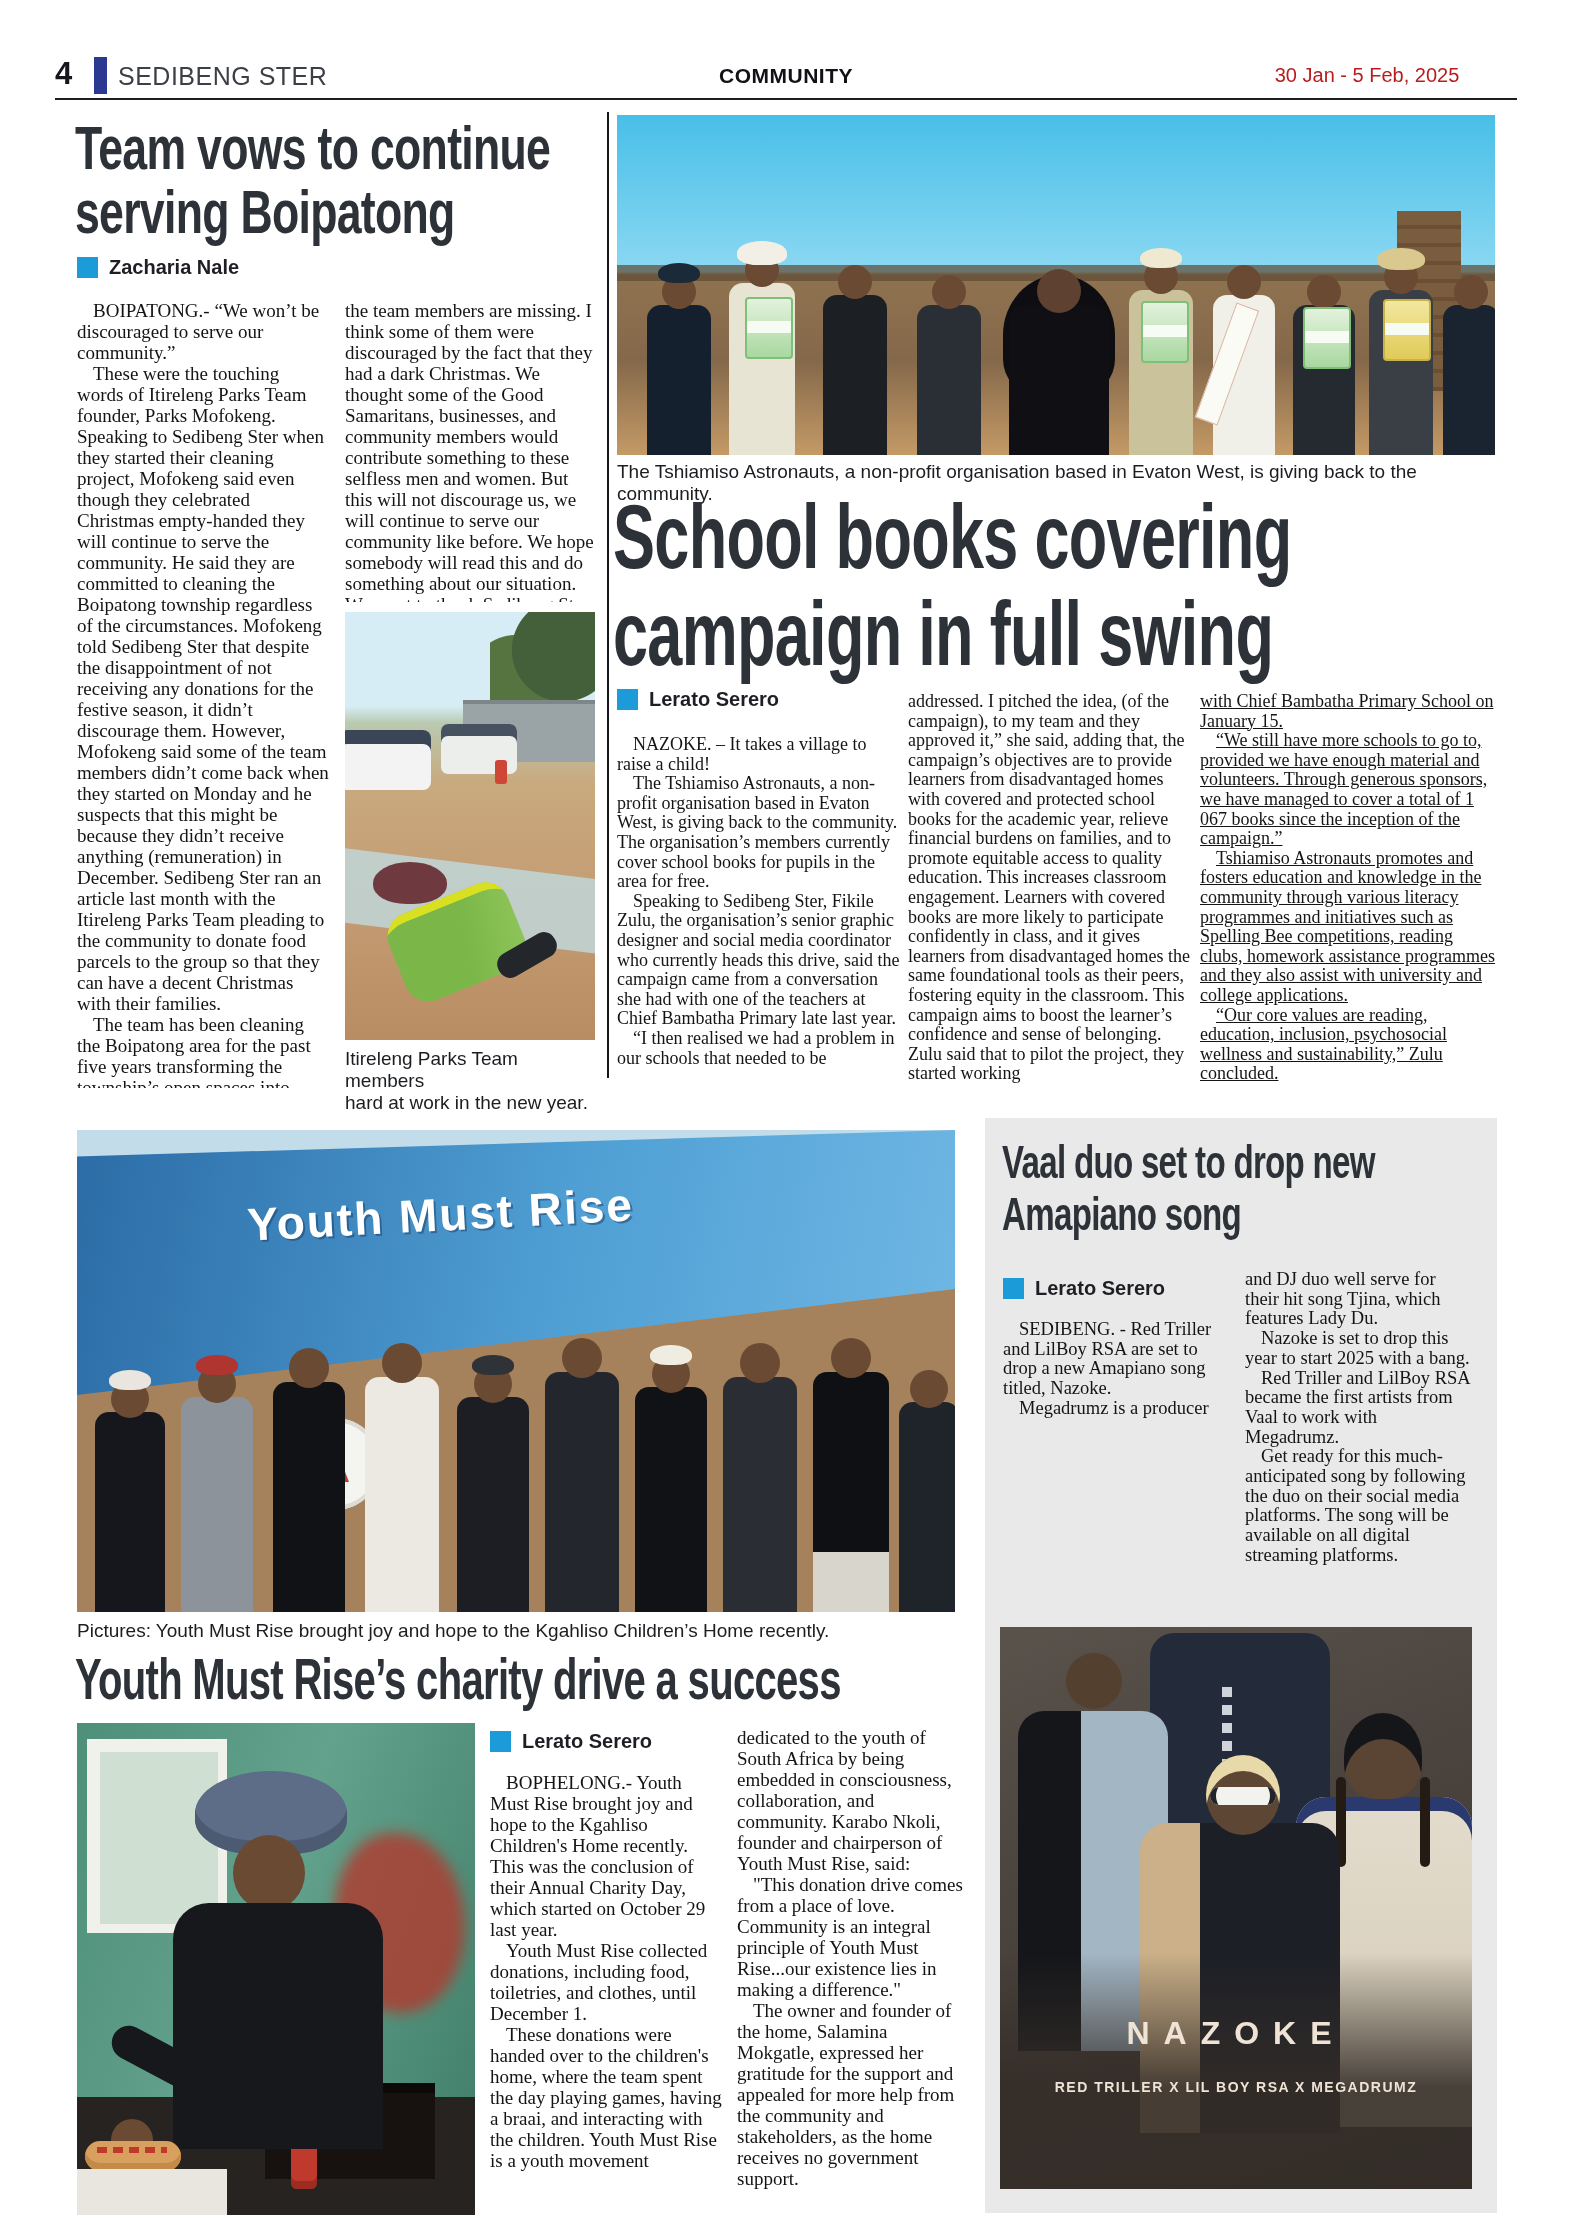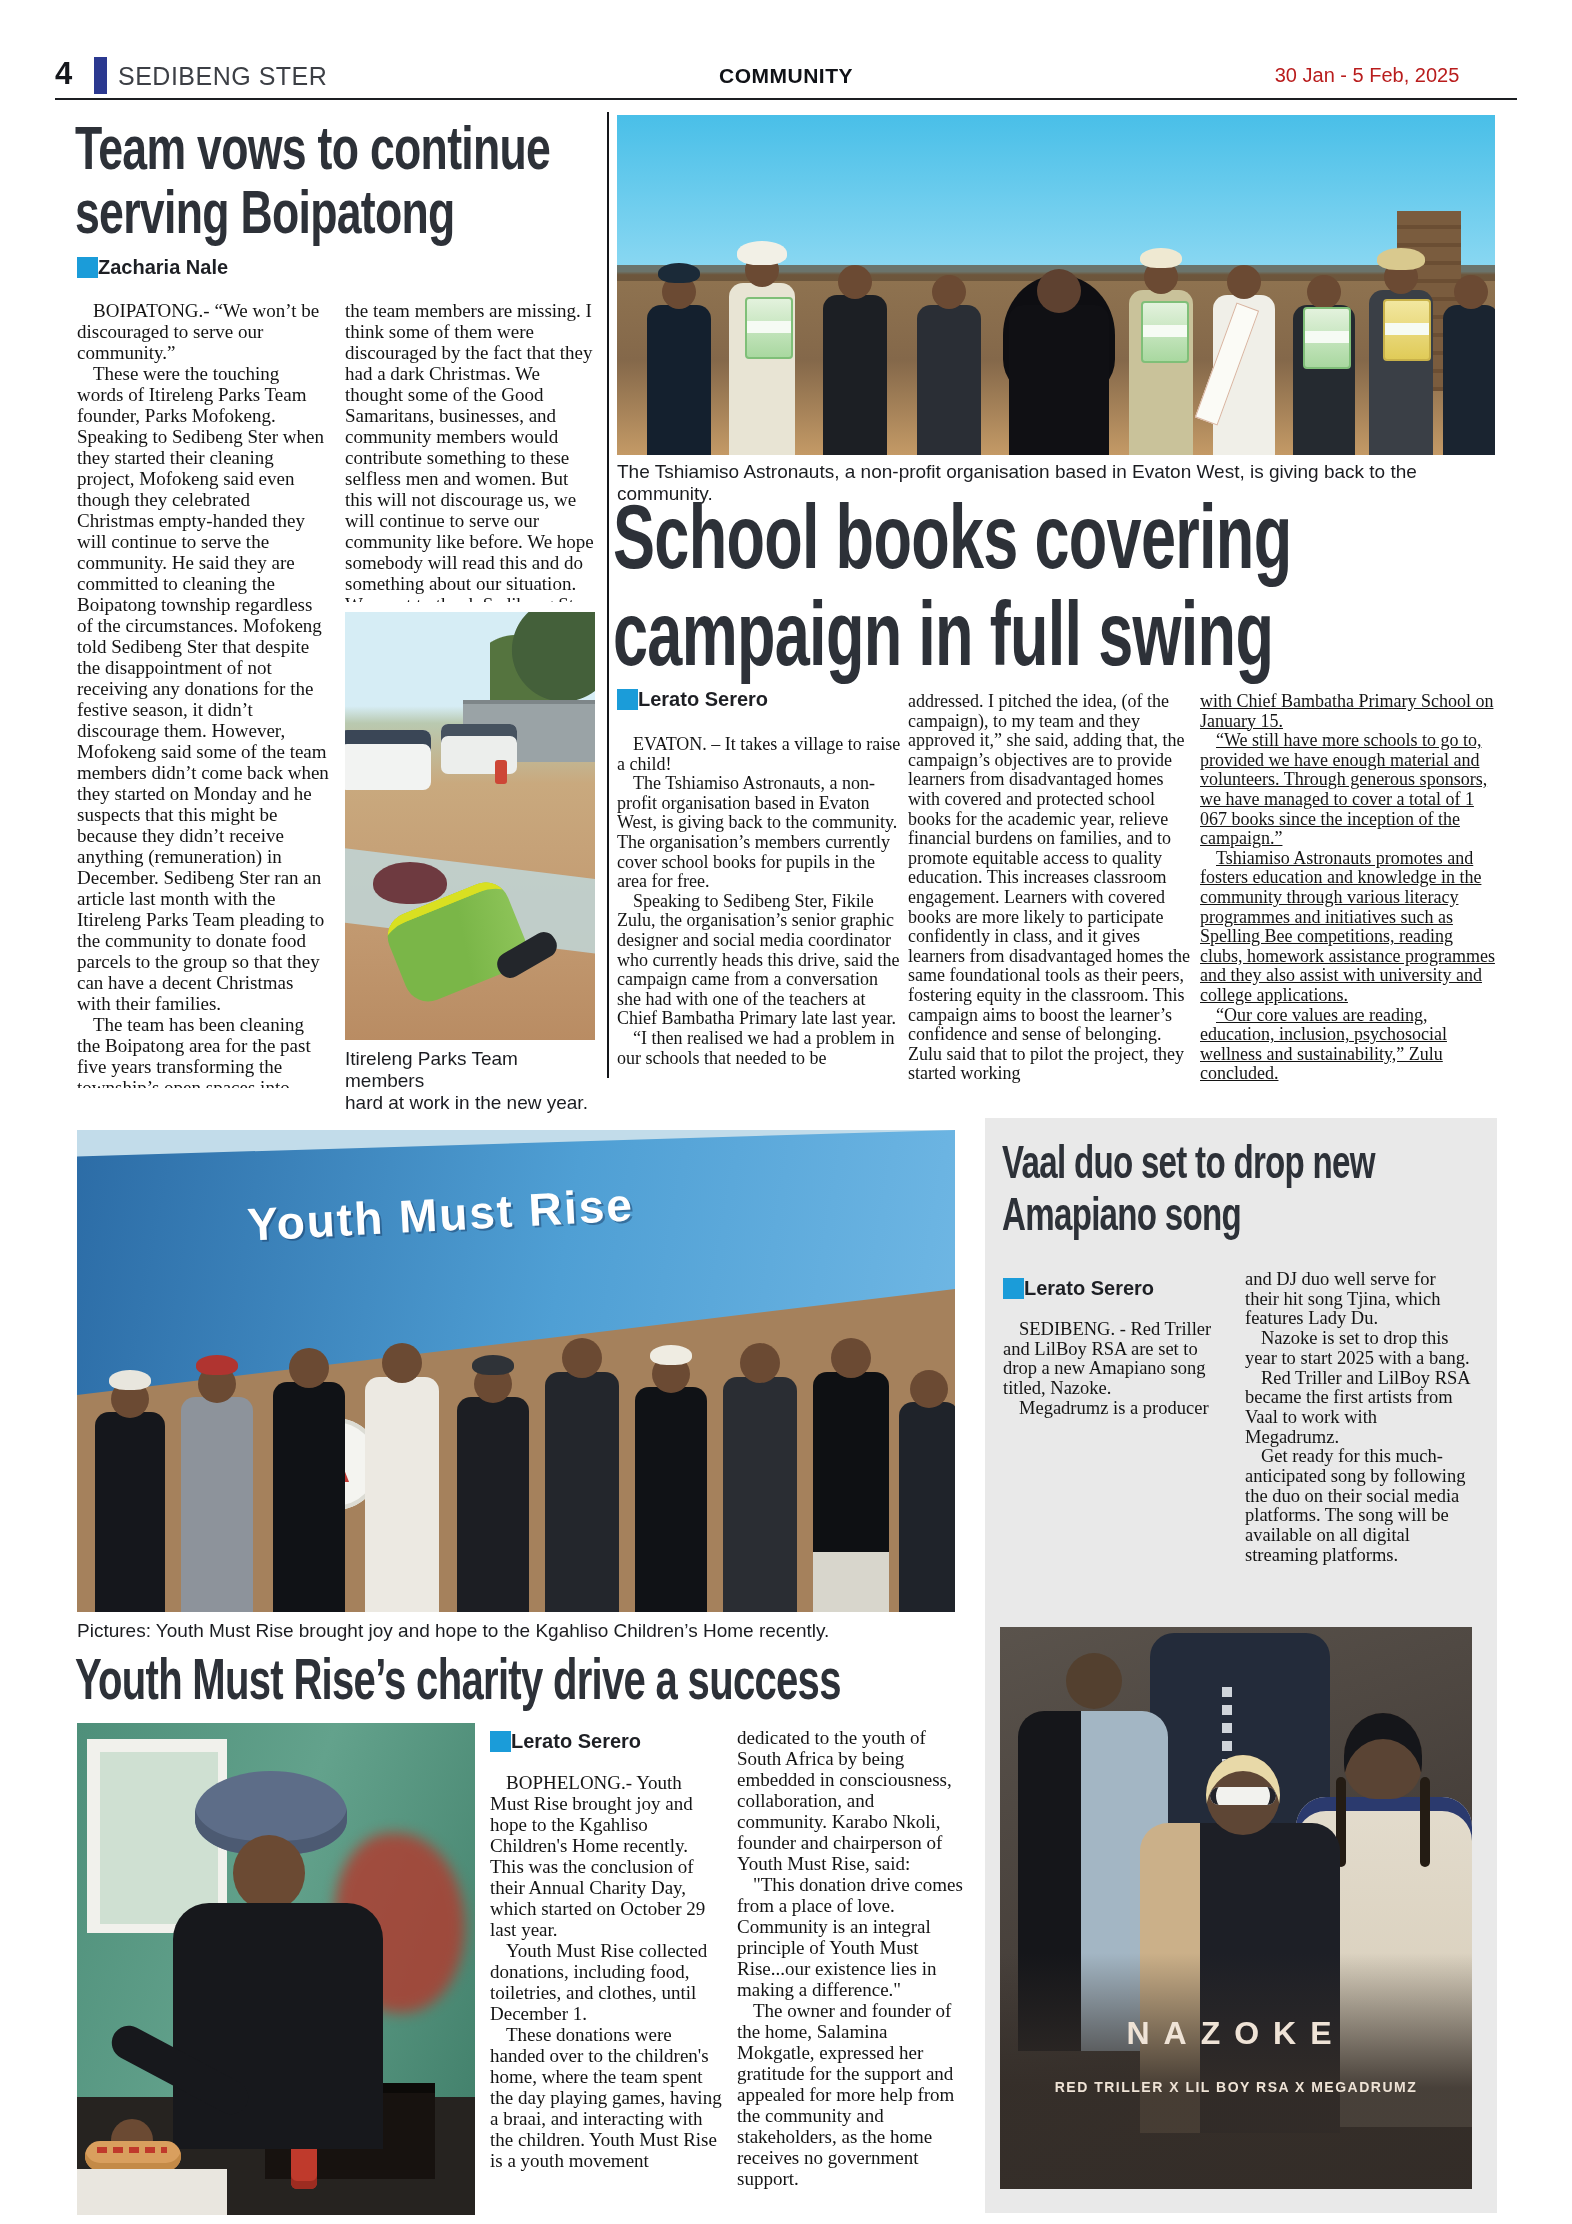--- a/index.html
+++ b/index.html
@@ -13,21 +13,21 @@
   .masthead{font-size:25px;font-weight:400;color:#3c3f45;letter-spacing:.5px;}
   .section-title{font-size:21px;font-weight:700;color:#101217;letter-spacing:.5px;}
   .date-range{font-size:20px;color:#b91c1c;text-align:center;}
   .rule{height:2px;background:#1c1e22;}
 
   
   .headline{font-weight:700;color:#2d3138;white-space:pre-line;letter-spacing:-1px;
             transform-origin:top left;width:1400px;}
 
   
-  .byline{display:flex;align-items:center;}
+  .byline{display:flex;align-items:center;gap:11px;}
   .byline .sq{width:21px;height:21px;background:#1b9cd9;flex:0 0 auto;}
   .byline .name{font-size:20px;font-weight:700;color:#1d1f24;}
 
   
   .col{overflow:hidden;color:#141414;font-family:"Liberation Serif",serif;}
   .col p{margin:0;text-indent:16px;}
   .col.cont p:first-child{text-indent:0;}
   .bt-a{font-size:19px;line-height:21px;}      
   .bt-b{font-size:18px;line-height:19.6px;}    
   .bt-c{font-size:18.5px;line-height:19.7px;}  
@@ -123,21 +123,21 @@
     </div>
     <div class="abs caption" style="left:617px;top:461px;width:878px;">The Tshiamiso Astronauts, a non-profit organisation based in Evaton West, is giving back to the community.</div>
 
     <div class="abs headline" style="left:613px;top:489px;font-size:90px;line-height:97px;transform:scaleX(.70);">School books covering
 campaign in full swing</div>
     <div class="abs byline" style="left:617px;top:688px;">
       <span class="sq"></span>
       <span class="name">Lerato Serero</span>
     </div>
     <div class="abs col bt-b" style="left:617px;top:735px;width:285px;height:362px;">
-        <p>EVATON. – It takes a village to raise a child!</p>
+        <p>NAZOKE. – It takes a village to raise a child!</p>
         <p>The Tshiamiso Astronauts, a non-profit organisation based in Evaton West, is giving back to the community. The organisation’s members currently cover school books for pupils in the area for free.</p>
         <p>Speaking to Sedibeng Ster, Fikile Zulu, the organisation’s senior graphic designer and social media coordinator who currently heads this drive, said the campaign came from a conversation she had with one of the teachers at Chief Bambatha Primary late last year.</p>
         <p>“I then realised we had a problem in our schools that needed to be</p>
       </div>
     <div class="abs col bt-b cont" style="left:908px;top:692px;width:285px;height:406px;">
         <p>addressed. I pitched the idea, (of the campaign), to my team and they approved it,” she said, adding that, the campaign’s objectives are to provide learners from disadvantaged homes with covered and protected school books for the academic year, relieve financial burdens on families, and to promote equitable access to quality education. This increases classroom engagement. Learners with covered books are more likely to participate confidently in class, and it gives learners from disadvantaged homes the same foundational tools as their peers, fostering equity in the classroom. This campaign aims to boost the learner’s confidence and sense of belonging. Zulu said that to pilot the project, they started working</p>
       </div>
     <div class="abs col bt-b cont" style="left:1200px;top:692px;width:295px;height:406px;text-decoration:underline;">
         <p>with Chief Bambatha Primary School on January 15.</p>
         <p>“We still have more schools to go to, provided we have enough material and volunteers. Through generous sponsors, we have managed to cover a total of 1 067 books since the inception of the campaign.”</p>

